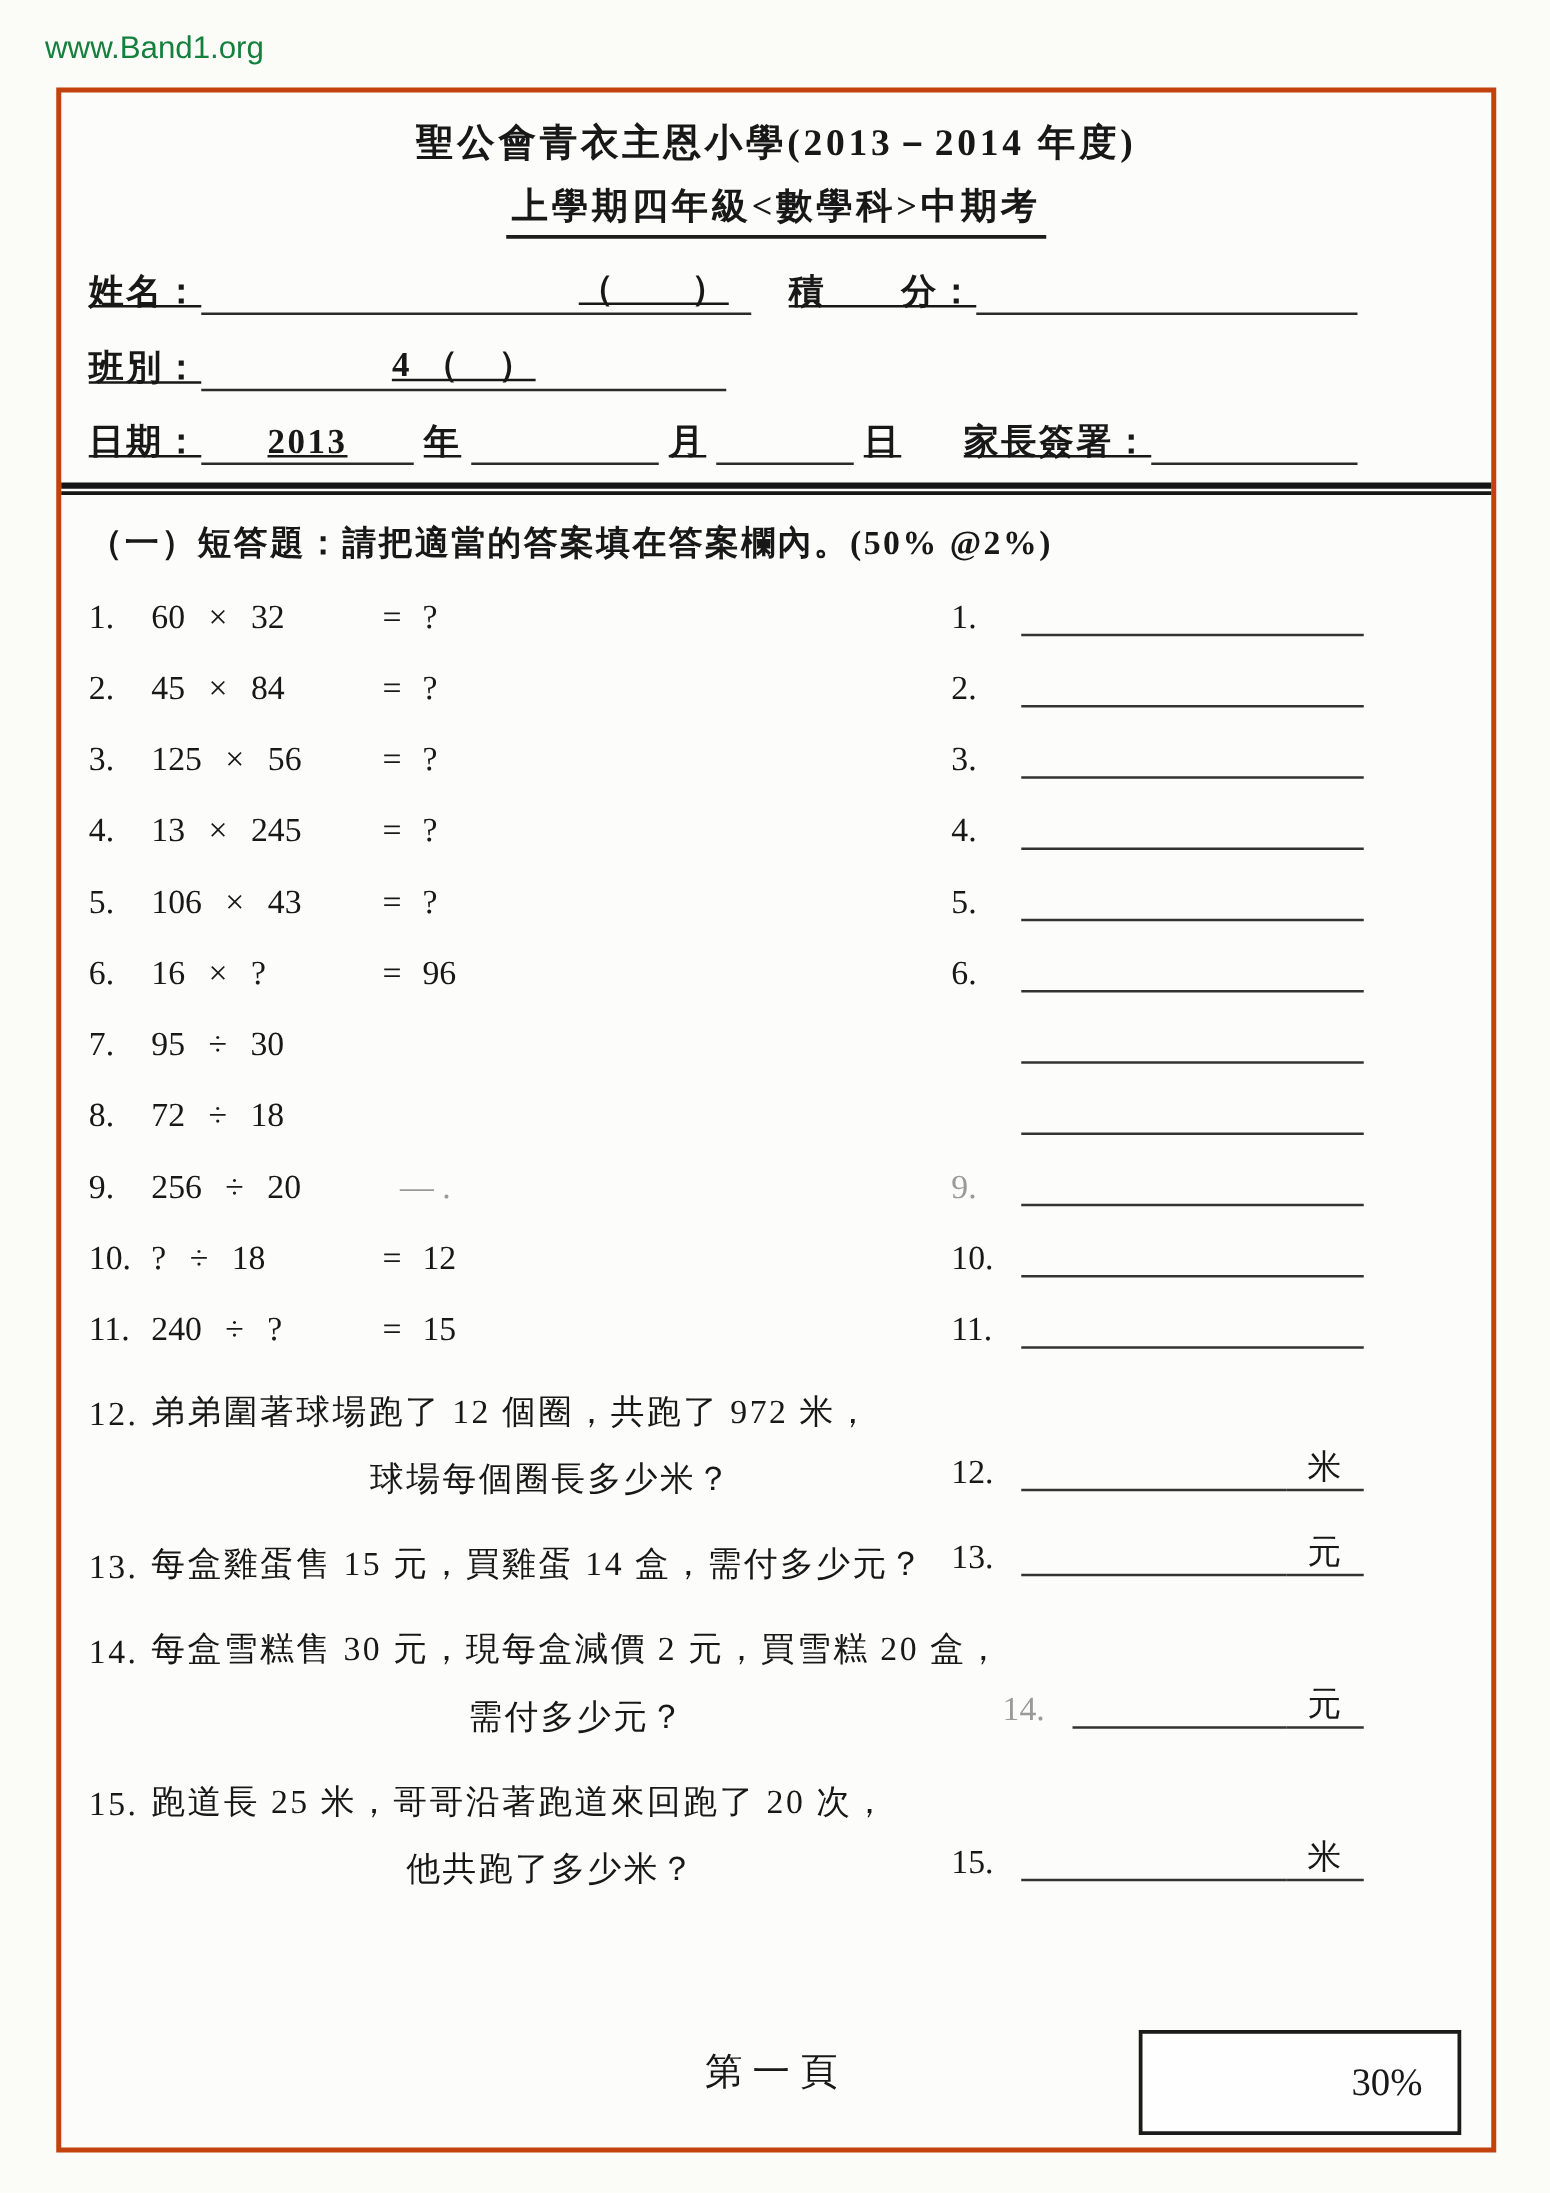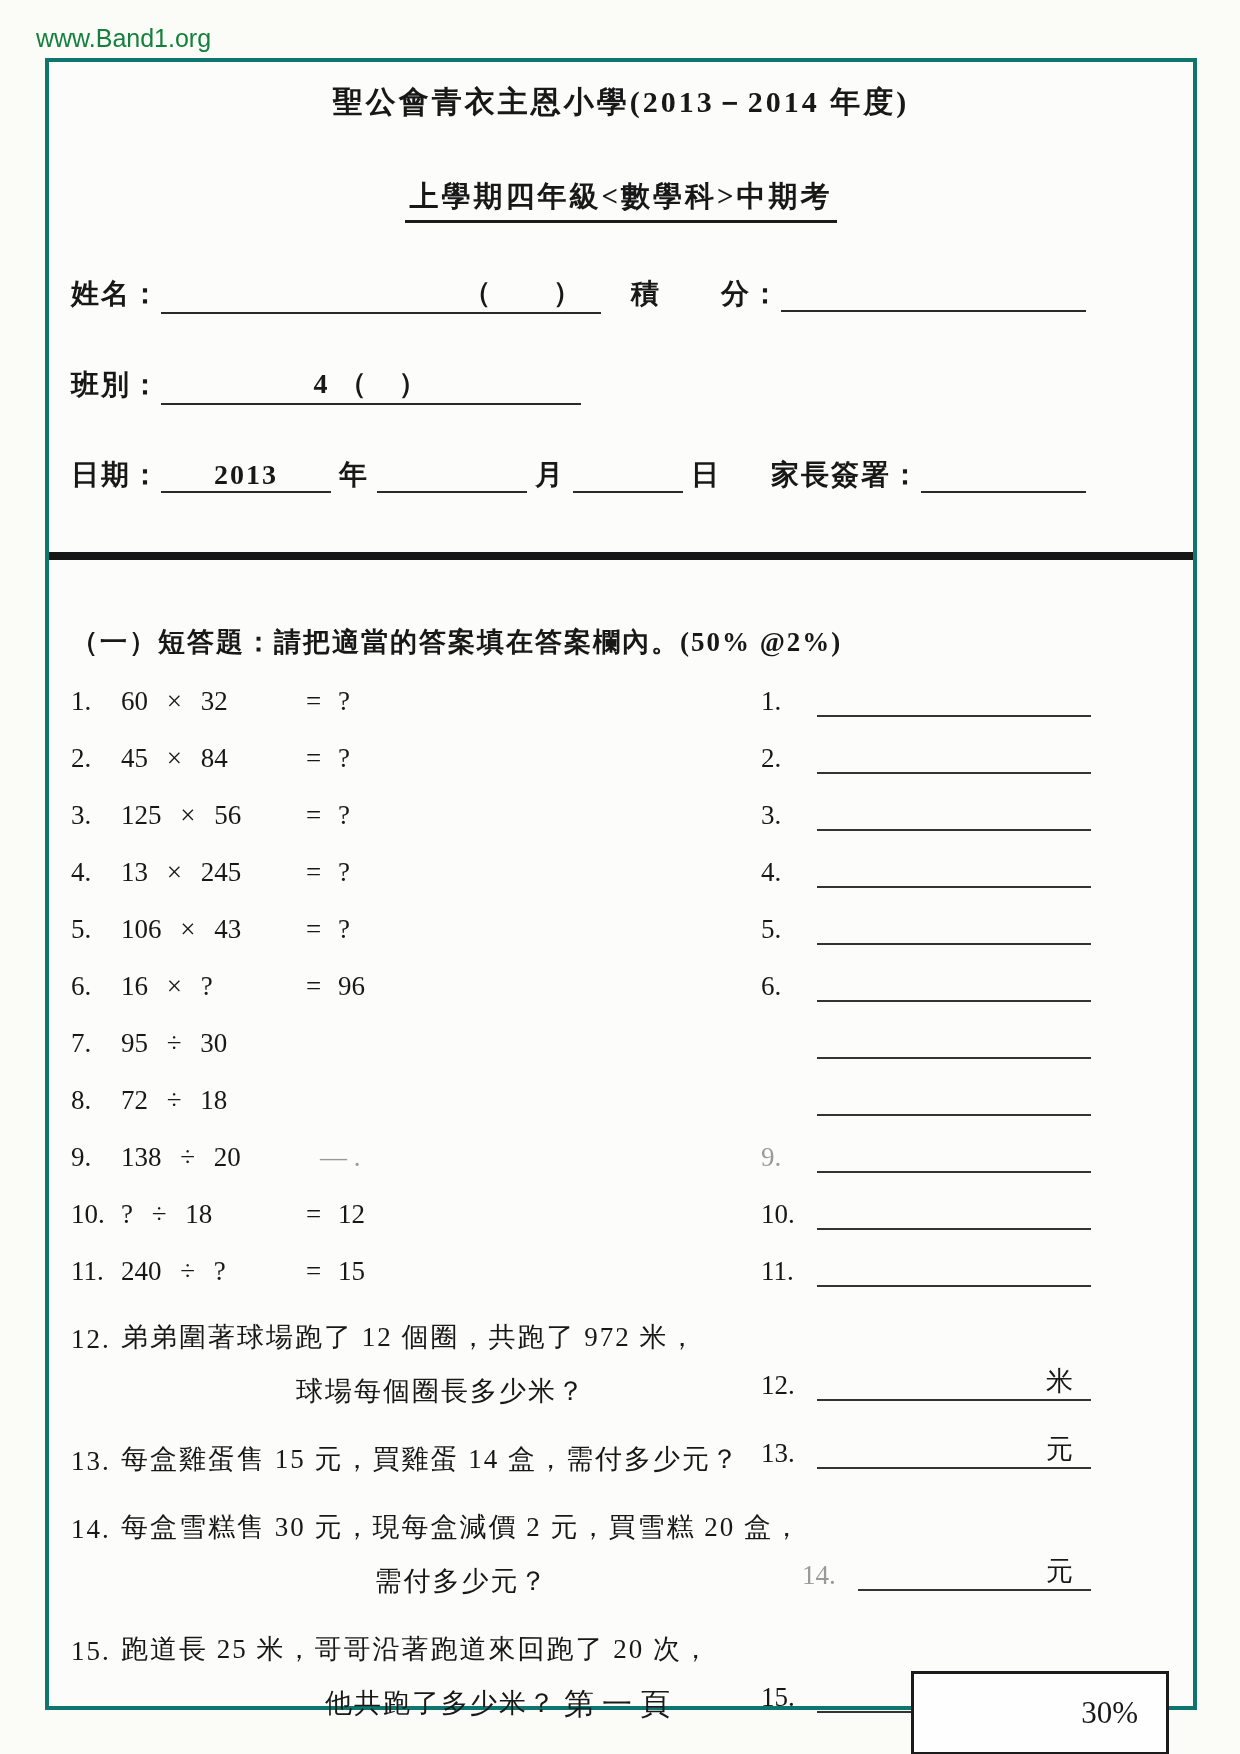--- a/index.html
+++ b/index.html
@@ -10,40 +10,39 @@
     color:#181818;
     position:relative;
     overflow:hidden;
   }
   .watermark {
     position:absolute; top:24px; left:36px;
     font-family:"Liberation Sans","DejaVu Sans",sans-serif;
     font-size:25px; color:#15803d;
   }
   .frame {
-    position:absolute; left:45px; top:58px;
+    position:absolute; left:45px; top:70px;
     width:1152px; height:1652px;
-    border:4px solid #0f766e;
+    border:4px solid #c2410c;
     padding:14px 22px 0 22px;
     display:flex; flex-direction:column;
     background:#fcfcfa;
-    gap:44px;
   }
   .title-school {
     text-align:center; font-size:30px; font-weight:700;
     letter-spacing:3px; margin-top:6px; white-space:nowrap;
   }
   .title-exam-wrap { text-align:center; margin-top:10px; }
   .title-exam {
     display:inline-block; font-size:29px; font-weight:700;
     letter-spacing:3px; border-bottom:3px solid #1c1c1c; padding:0 4px 3px 4px;
   }
   .hrow {
-    display:flex; align-items:center;
-    font-size:28px; font-weight:600; margin-top:7px; letter-spacing:2px;
+    display:flex; align-items:flex-end;
+    font-size:28px; font-weight:600; margin-top:21px; letter-spacing:2px;text-decoration:underline;
   }
   .hlabel { white-space:nowrap; }
   .uline {
     border-bottom:2px solid #2a2a2a;
     display:flex; align-items:flex-end; min-height:36px;
   }
   .name-line { width:440px; justify-content:flex-end; padding-right:18px; }
   .class-line { width:420px; justify-content:center; }
   .seg-year { width:170px; justify-content:center; }
   .seg-month { width:150px; }
@@ -221,21 +220,21 @@
       <span class="qnum">8.</span>
       <span class="qexpr">72 ÷ 18</span>
       <span class="aslot">
         <span class="anum"></span>
         <span class="ablank"></span>
       </span>
     </div>
 
     <div class="qrow">
       <span class="qnum">9.</span>
-      <span class="qexpr">138 ÷ 20</span>
+      <span class="qexpr">256 ÷ 20</span>
       <span class="qtail faint">— .</span>
       <span class="aslot">
         <span class="anum faint">9.</span>
         <span class="ablank"></span>
       </span>
     </div>
 
     <div class="qrow">
       <span class="qnum">10.</span>
       <span class="qexpr">? ÷ 18</span>

